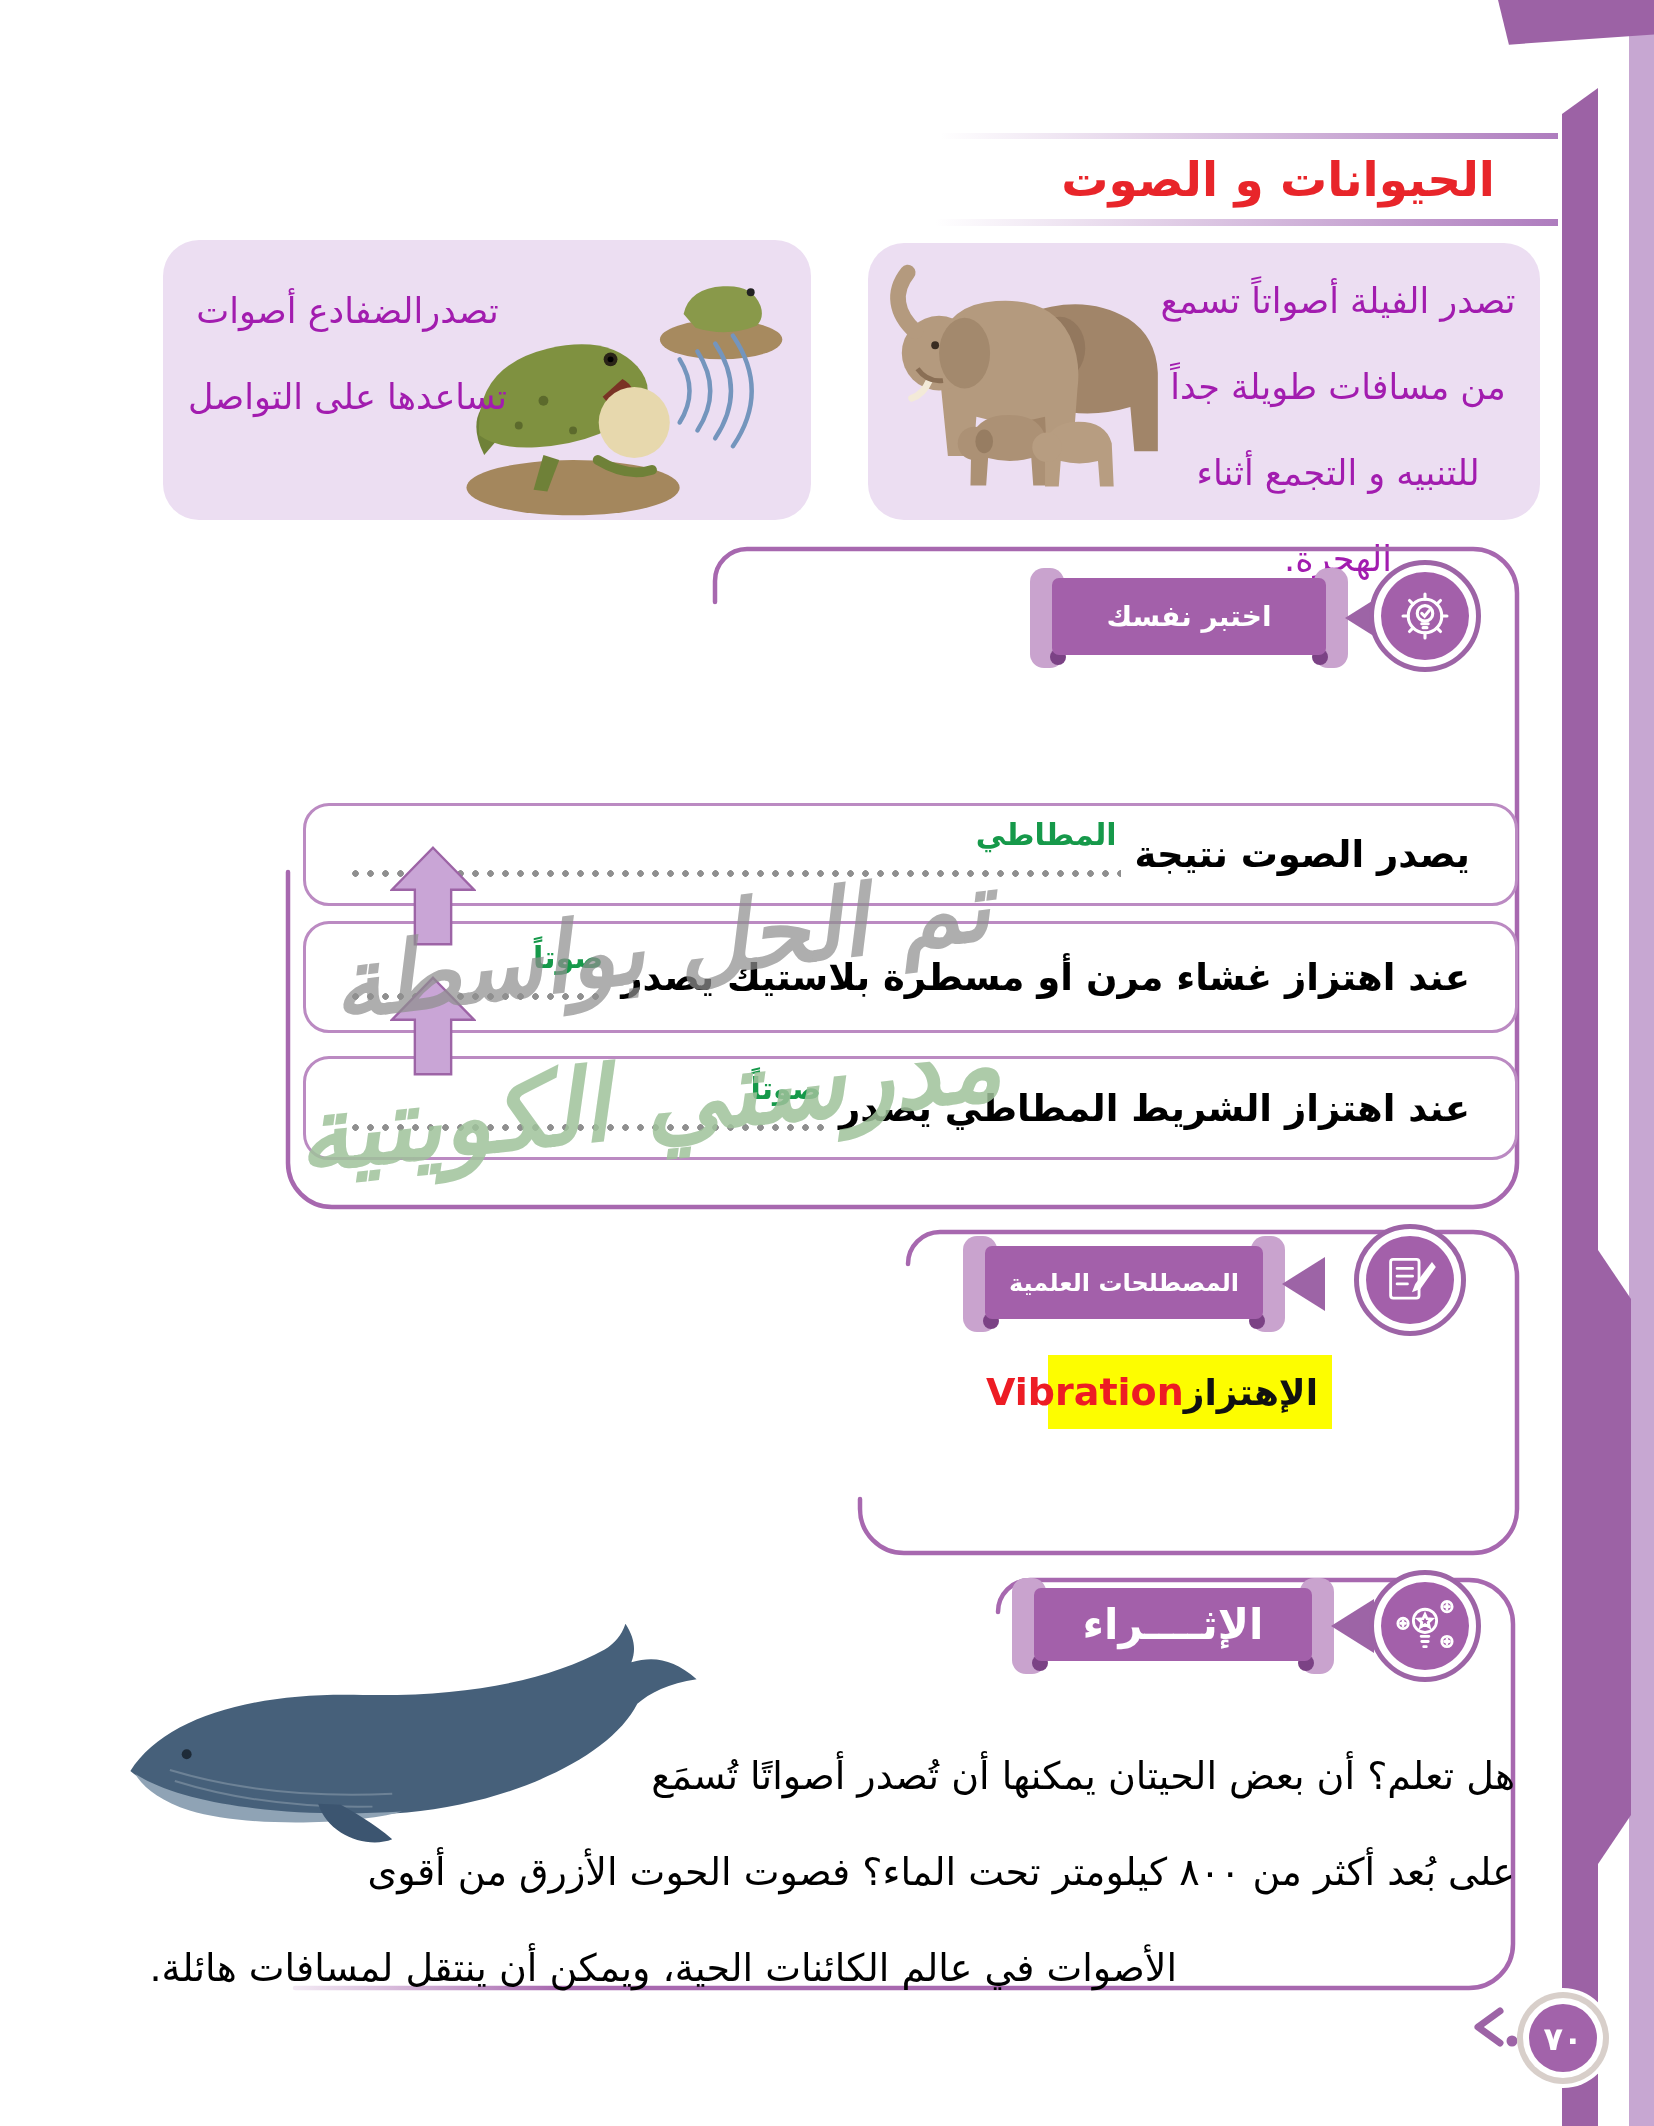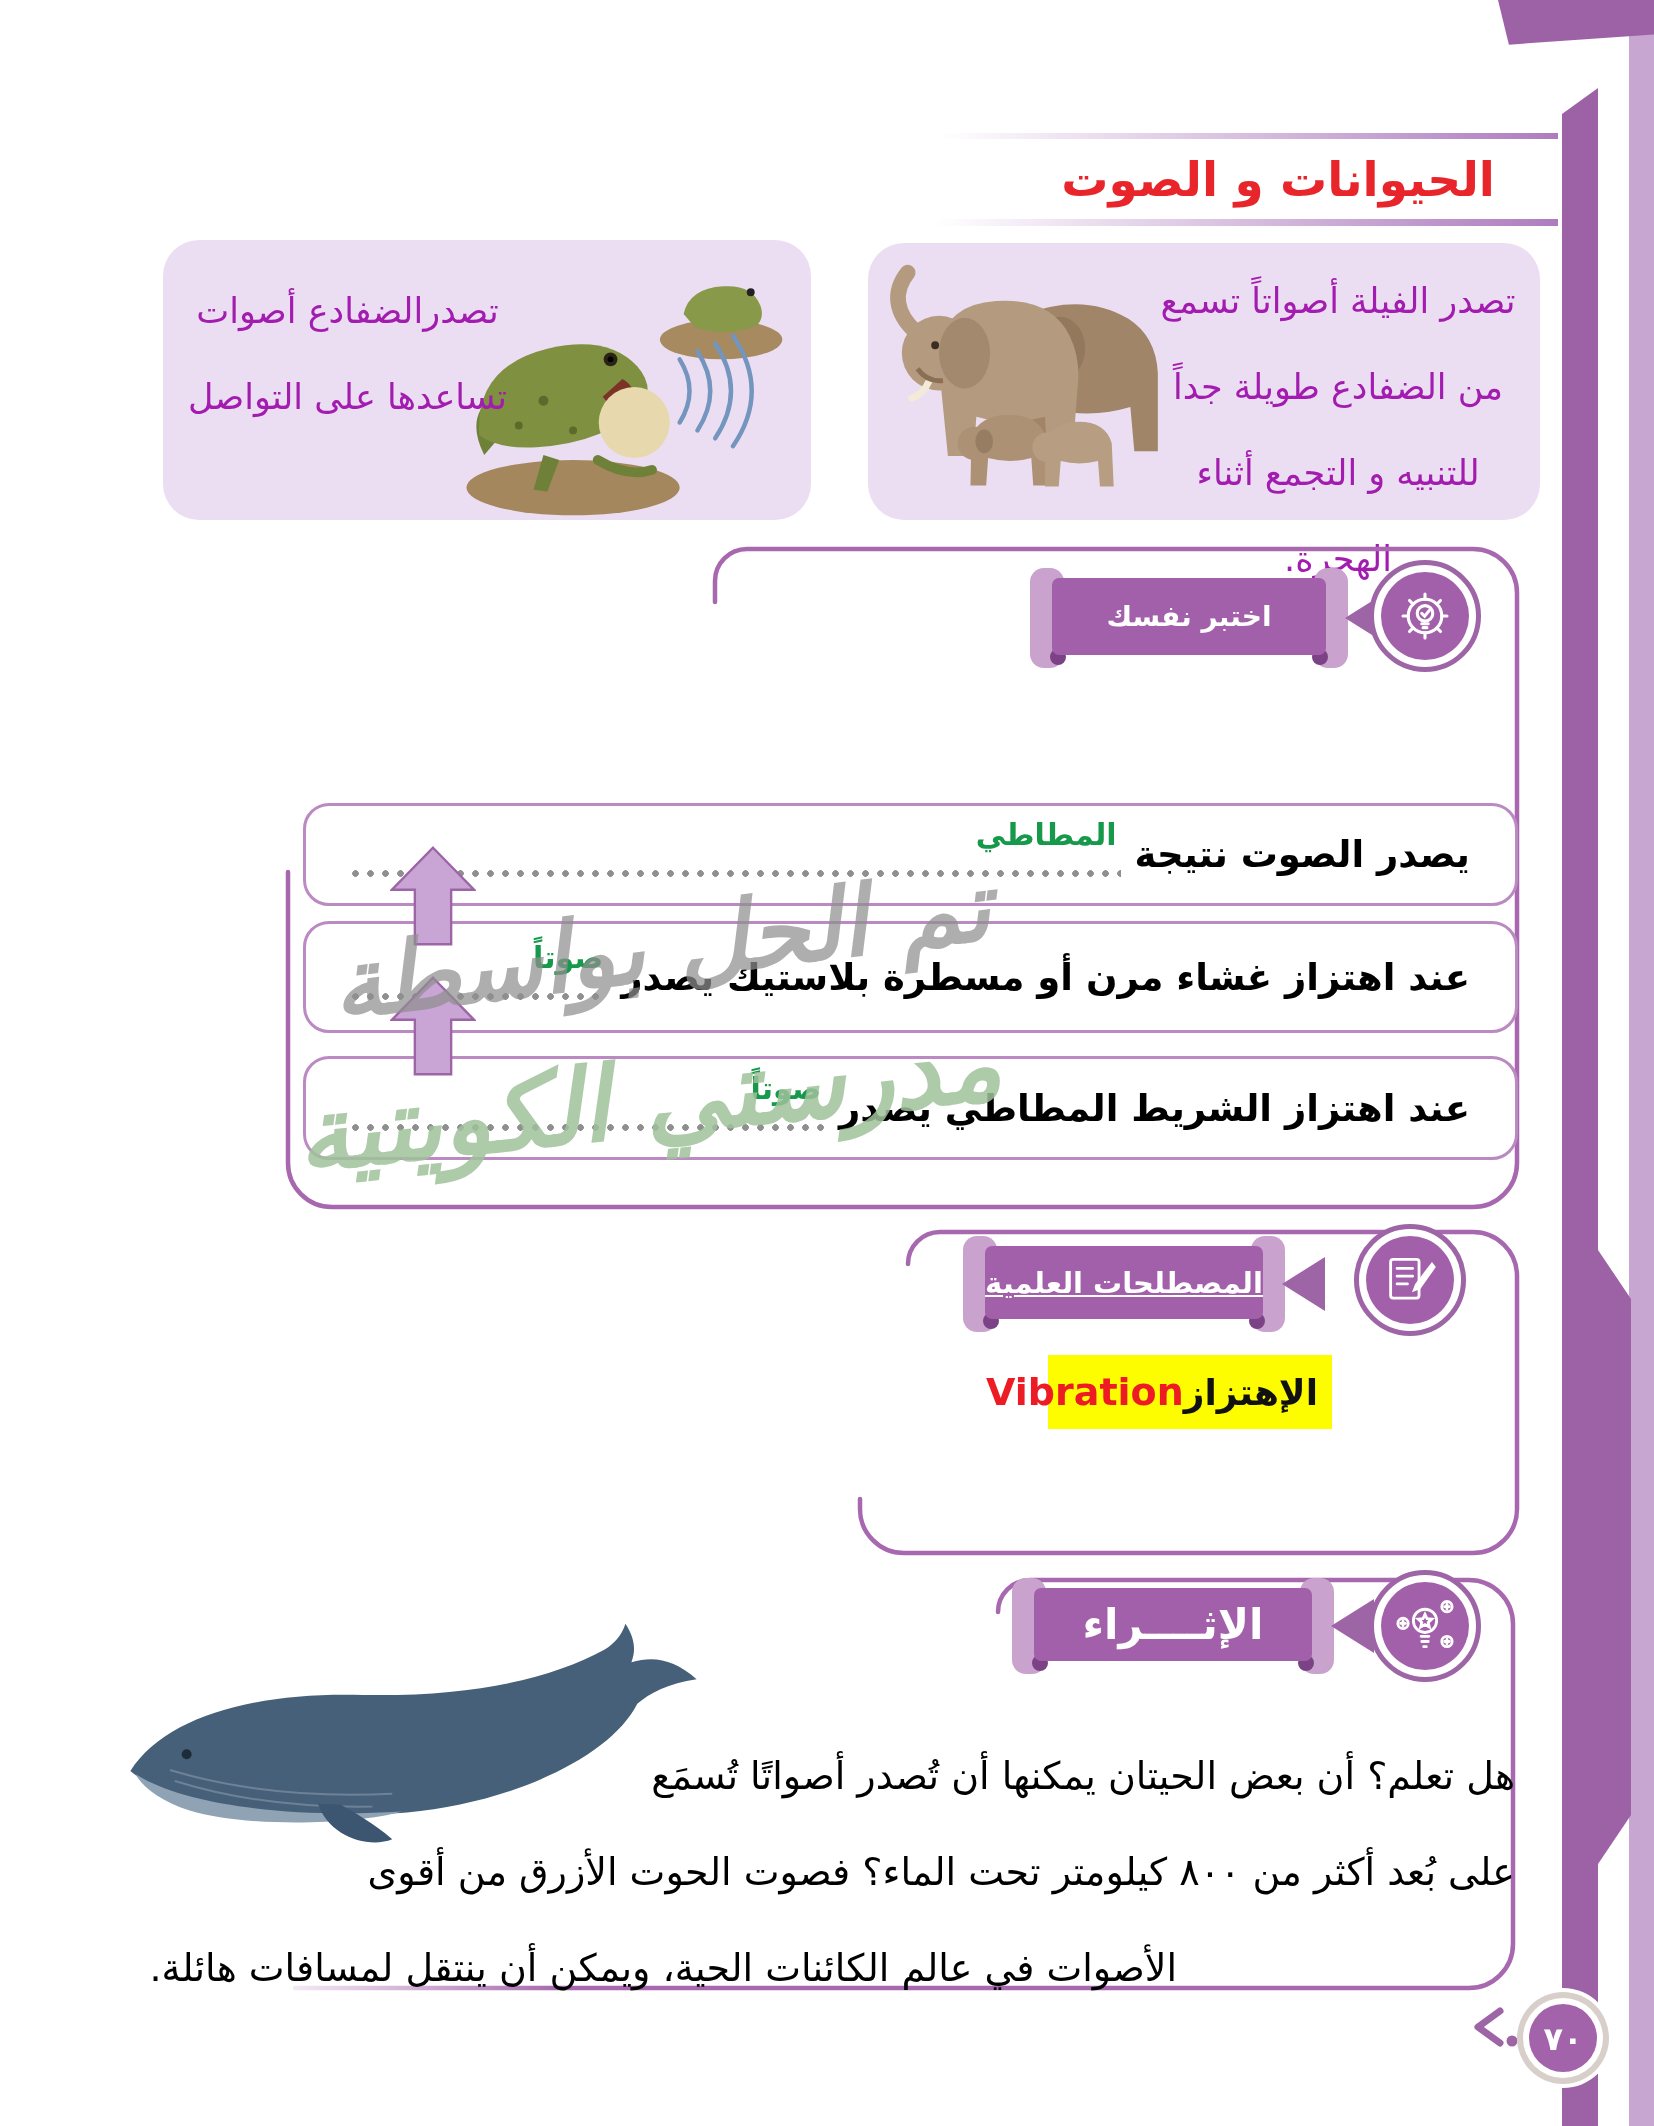--- a/index.html
+++ b/index.html
@@ -129,21 +129,21 @@
     <ellipse cx="88" cy="100" rx="26" ry="36" fill="#a3896d"></ellipse>
     <circle cx="58" cy="92" r="4" fill="#3a2d22"></circle>
     <path d="M95 185 q8 -22 38 -22 q32 0 38 24 l3 48 h-16 l-2 -28 q-22 6 -44 0 l-2 28 h-16 Z" fill="#ac9175"></path>
     <circle cx="98" cy="192" r="17" fill="#ac9175"></circle>
     <ellipse cx="108" cy="190" rx="9" ry="12" fill="#977d62"></ellipse>
     <path d="M170 190 q8 -20 34 -20 q28 0 34 22 l2 44 h-14 l-2 -26 q-19 5 -38 0 l-2 26 h-14 Z" fill="#b79d81"></path>
     <circle cx="172" cy="196" r="15" fill="#b79d81"></circle>
   </svg>
   <div class="abs info-text eleph-text rtl">
     <div>تصدر الفيلة أصواتاً تسمع</div>
-    <div>من الضفادع طويلة جداً</div>
+    <div>من مسافات طويلة جداً</div>
     <div>للتنبيه و التجمع أثناء الهجرة.</div>
   </div>
 
   <div class="abs info-box box-frogs"></div>
   <svg class="abs" style="left:425px;top:252px;" width="380" height="268" viewBox="0 0 385 270">
     <ellipse cx="300" cy="88" rx="62" ry="20" fill="#a78a5f"></ellipse>
     <path d="M262 62 q6 -26 40 -28 q30 -2 38 20 q4 12 -4 20 q-30 12 -62 2 Z" fill="#89994a"></path>
     <circle cx="330" cy="40" r="4" fill="#222"></circle>
     <ellipse cx="150" cy="238" rx="108" ry="28" fill="#a4875d"></ellipse>
     <path d="M60 205 q-20 -40 10 -60 l20 25 Z" fill="#6f8138"></path>
@@ -221,21 +221,21 @@
         </span>
     </div>
   </div>
 
   <div class="abs wm wm1 rtl">تم الحل بواسطة</div>
   <div class="abs wm wm2 rtl">مدرستي الكويتية</div>
 
   <div class="banner" style="left:963px;top:1236px;width:322px;height:96px;">
     <div class="roll l"></div>
     <div class="roll r"></div>
-    <div class="bbody" style="font-size:29px;text-decoration:underline;">المصطلحات العلمية</div>
+    <div class="bbody" style="font-size:24px;">المصطلحات العلمية</div>
   </div>
   <div class="conn" style="left:1282px;top:1257px;"></div>
   <div class="icon-circle" style="left:1354px;top:1224px;width:112px;height:112px;">
     <div class="inner">
       <svg width="62" height="62" viewBox="0 0 48 48">
         <g stroke="#fff" fill="none" stroke-width="2.2" stroke-linecap="round">
           <rect x="9" y="8" width="22" height="30" rx="2"></rect>
           <path d="M14 15 h12 M14 21 h12 M14 27 h8"></path>
         </g>
         <path d="M41 10 L28 27 l-2.5 6.5 l6.5 -2.5 L44 14 Z" fill="#fff"></path>

